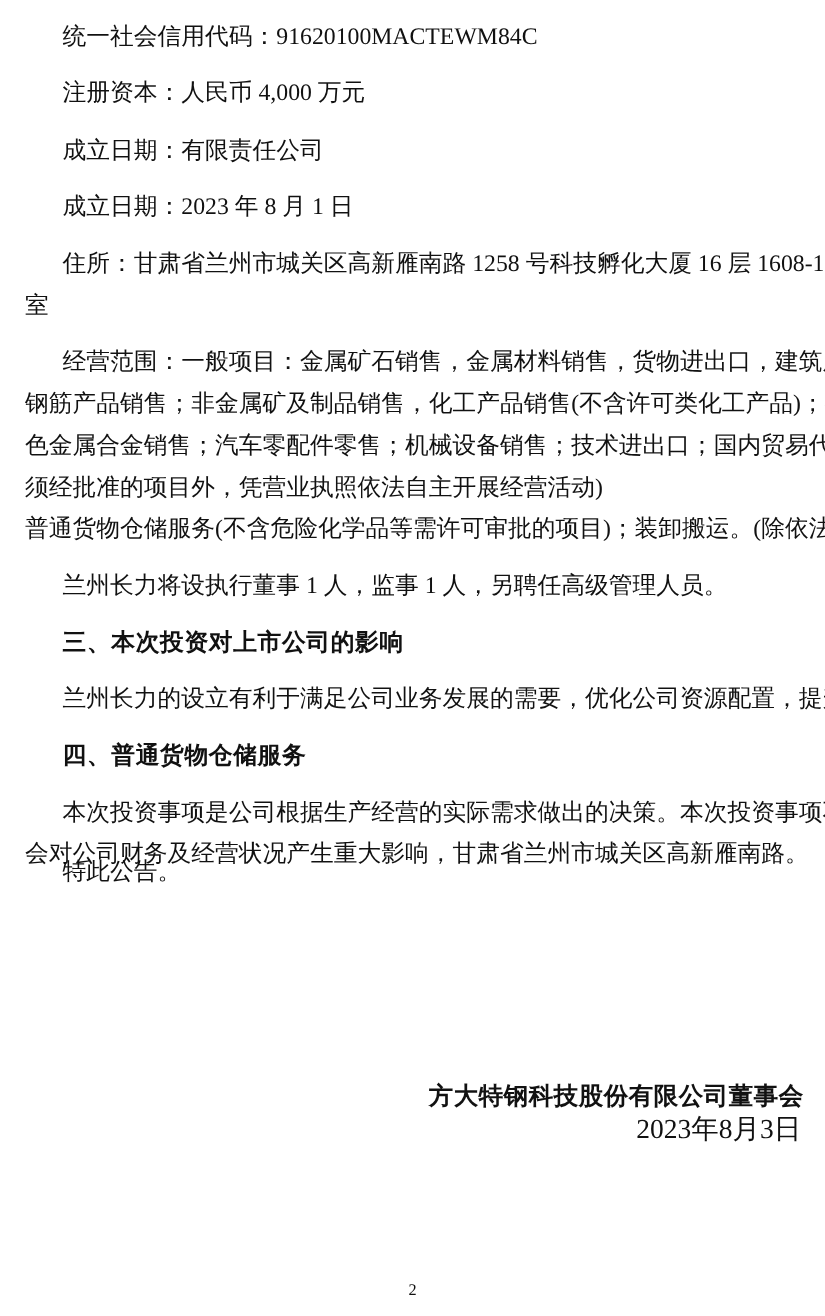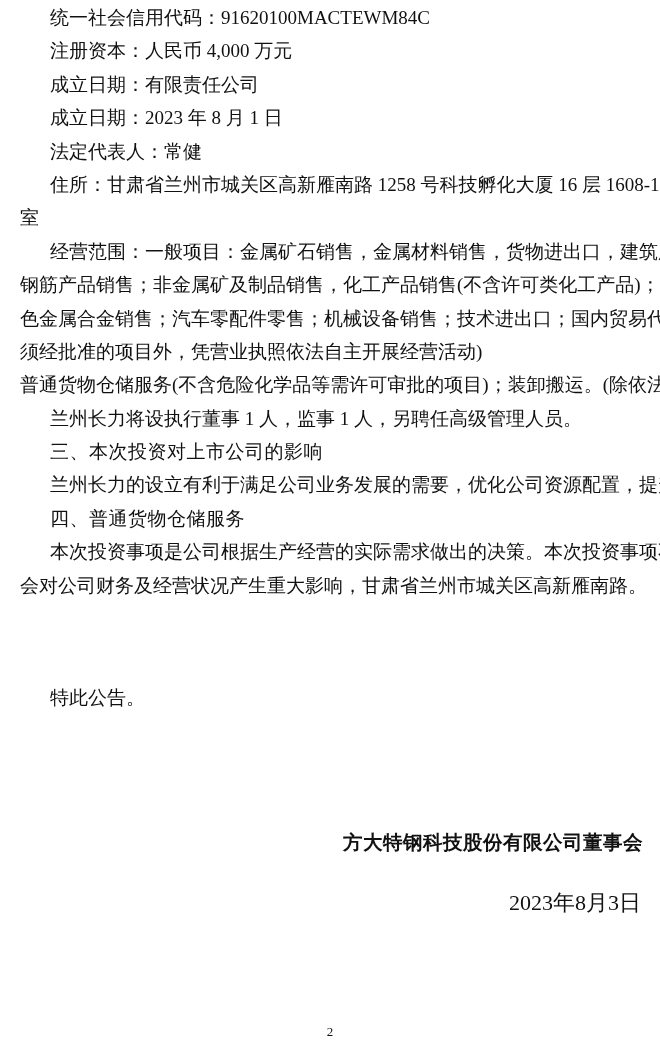--- a/index.html
+++ b/index.html
@@ -23,36 +23,37 @@
     width: 628px;
   }
   .line {
     font-size: 19px;
     line-height: 33.4px;
     height: 33.4px;
     white-space: nowrap;
   }
   .indent {
     text-indent: 30px;
+    margin-top: 12px;
   }
   .heading {
     font-family: "Liberation Sans", "DejaVu Sans", sans-serif;
-    font-weight: normal;
+    font-weight: bold;
     letter-spacing: 0.5px;
   }
   .closing {
     position: absolute;
     top: 681px;
     left: 50px;
     font-size: 19px;
     line-height: 33.4px;
   }
   .signature-company {
     position: absolute;
-    top: 827px;
+    top: 862px;
     right: 17px;
     font-family: "Liberation Sans", "DejaVu Sans", sans-serif;
     font-weight: bold;
     font-size: 19.5px;
     line-height: 30px;
     letter-spacing: 0.5px;
   }
   .signature-date {
     position: absolute;
     top: 888px;
@@ -72,21 +73,20 @@
 </style>
 </head>
 <body>
 
 <div class="page">
   <div class="content">
     <div class="line indent">统一社会信用代码：91620100MACTEWM84C</div>
     <div class="line indent">注册资本：人民币 4,000 万元</div>
     <div class="line indent">成立日期：有限责任公司</div>
     <div class="line indent">成立日期：2023 年 8 月 1 日</div>
-    <div class="line indent">法定代表人：常健</div>
     <div class="line indent">住所：甘肃省兰州市城关区高新雁南路 1258 号科技孵化大厦 16 层 1608-10</div>
     <div class="line">室</div>
     <div class="line indent">经营范围：一般项目：金属矿石销售，金属材料销售，货物进出口，建筑用</div>
     <div class="line">钢筋产品销售；非金属矿及制品销售，化工产品销售(不含许可类化工产品)；有</div>
     <div class="line">色金属合金销售；汽车零配件零售；机械设备销售；技术进出口；国内贸易代理；</div>
     <div class="line">须经批准的项目外，凭营业执照依法自主开展经营活动)</div>
     <div class="line">普通货物仓储服务(不含危险化学品等需许可审批的项目)；装卸搬运。(除依法</div>
     <div class="line indent">兰州长力将设执行董事 1 人，监事 1 人，另聘任高级管理人员。</div>
     <div class="line indent heading">三、本次投资对上市公司的影响</div>
     <div class="line indent">兰州长力的设立有利于满足公司业务发展的需要，优化公司资源配置，提升</div>

